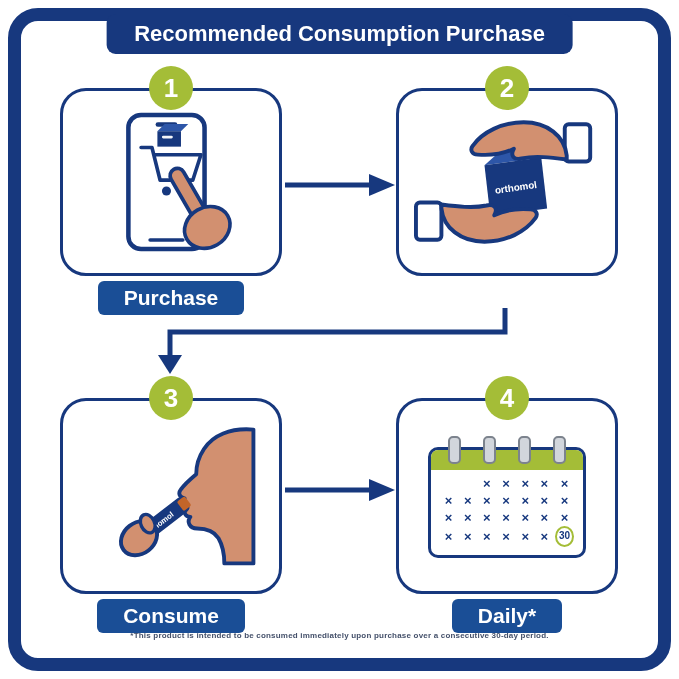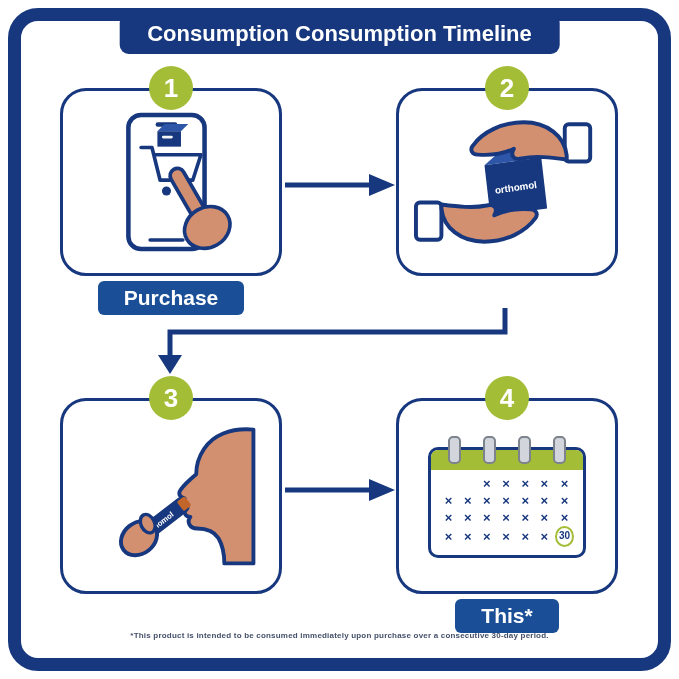--- a/index.html
+++ b/index.html
@@ -43,21 +43,21 @@
 
   .footnote{position:absolute;top:631px;left:0;width:100%;text-align:center;
     font-size:8px;color:#44506A;letter-spacing:.2px;font-weight:bold;}
 </style>
 </head>
 <body>
 
 <div class="stage">
   <div class="frame"></div>
 
-  <div class="title-banner">Consumption Consumption Timeline</div>
+  <div class="title-banner">Recommended Consumption Purchase</div>
 
   <div class="step row1" style="left:60px;top:66px;">
     <div class="badge">
       <span>1</span>
     </div>
     <div class="card">
       <svg width="136" height="146" viewBox="0 0 150 160">
         <rect x="28" y="6" width="84" height="148" rx="14" fill="#fff" stroke="#17387E" stroke-width="5"></rect>
         <rect x="58" y="14" width="24" height="5" rx="2.5" fill="#17387E"></rect>
         <line x1="52" y1="144" x2="88" y2="144" stroke="#17387E" stroke-width="4" stroke-linecap="round"></line>
@@ -112,20 +112,21 @@
         <path d="M170,14 C146,12 128,20 119,34 C113,43 111,52 111,60 C105,65 99,70 95,76 C92,80 94,84 99,85 L97,88 C95,91 97,94 101,95 L100,97 C98,100 100,104 105,104 C101,109 104,116 112,116 C120,116 129,118 134,126 C138,133 140,142 140,152 L170,152 Z" fill="#D29070" stroke="#17387E" stroke-width="4" stroke-linejoin="round"></path>
         <g transform="translate(75.5 108) rotate(-37.5)">
           <rect x="-32" y="-8.5" width="64" height="17" rx="5" fill="#17387E"></rect>
           <rect x="24" y="-6" width="10" height="12" rx="2" fill="#C2652A"></rect>
           <text x="-4" y="3.5" text-anchor="middle" font-size="8" font-weight="bold" fill="#fff">orthomol</text>
         </g>
         <ellipse cx="52" cy="126" rx="20" ry="16" transform="rotate(-37.5 52 126)" fill="#D29070" stroke="#17387E" stroke-width="4"></ellipse>
         <ellipse cx="61" cy="111" rx="7" ry="10" transform="rotate(-25 61 111)" fill="#D29070" stroke="#17387E" stroke-width="3.5"></ellipse>
       </svg>
     </div>
+    <div class="label">Consume</div>
   </div>
 
   <div class="step row2" style="left:396px;top:376px;">
     <div class="badge">
       <span>4</span>
     </div>
     <div class="card">
       <div class="calendar">
         <div class="cal-rings">
           <span class="ring"></span>
@@ -161,21 +162,21 @@
               <span class="cal-cell">×</span>
               <span class="cal-cell">×</span>
               <span class="cal-cell">×</span>
               <span class="cal-cell">×</span>
               <span class="cal-cell">×</span>
               <span class="cal-cell cal-final">30</span>
             </div>
         </div>
       </div>
     </div>
-    <div class="label">This*</div>
+    <div class="label">Daily*</div>
   </div>
 
   <svg class="arrow" style="left:285px;top:170px;" width="110" height="30">
     <line x1="0" y1="15" x2="86" y2="15" stroke="#17387E" stroke-width="5"></line>
     <polygon points="84,4 110,15 84,26" fill="#17387E"></polygon>
   </svg>
 
   <svg class="arrow" style="left:140px;top:308px;" width="390" height="72">
     <polyline points="365,0 365,24 30,24 30,50" fill="none" stroke="#17387E" stroke-width="5"></polyline>
     <polygon points="18,47 42,47 30,66" fill="#17387E"></polygon>

